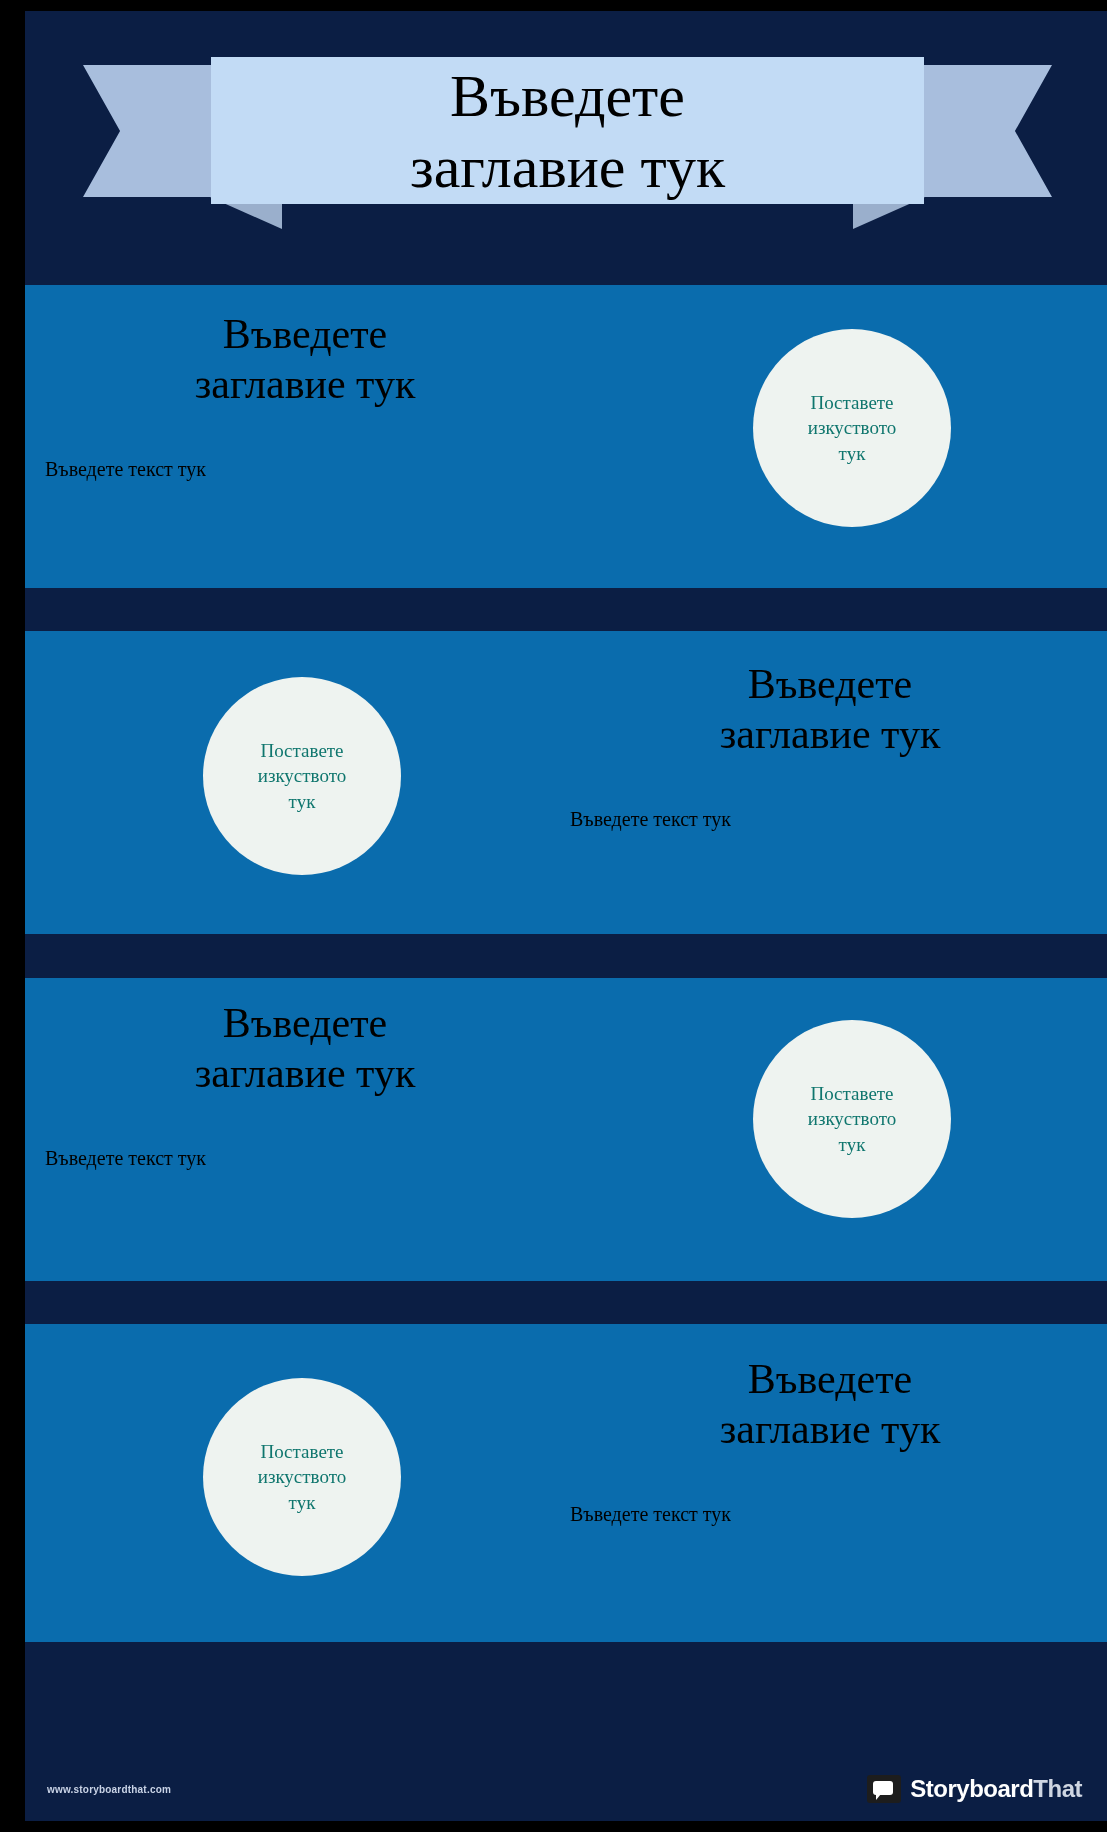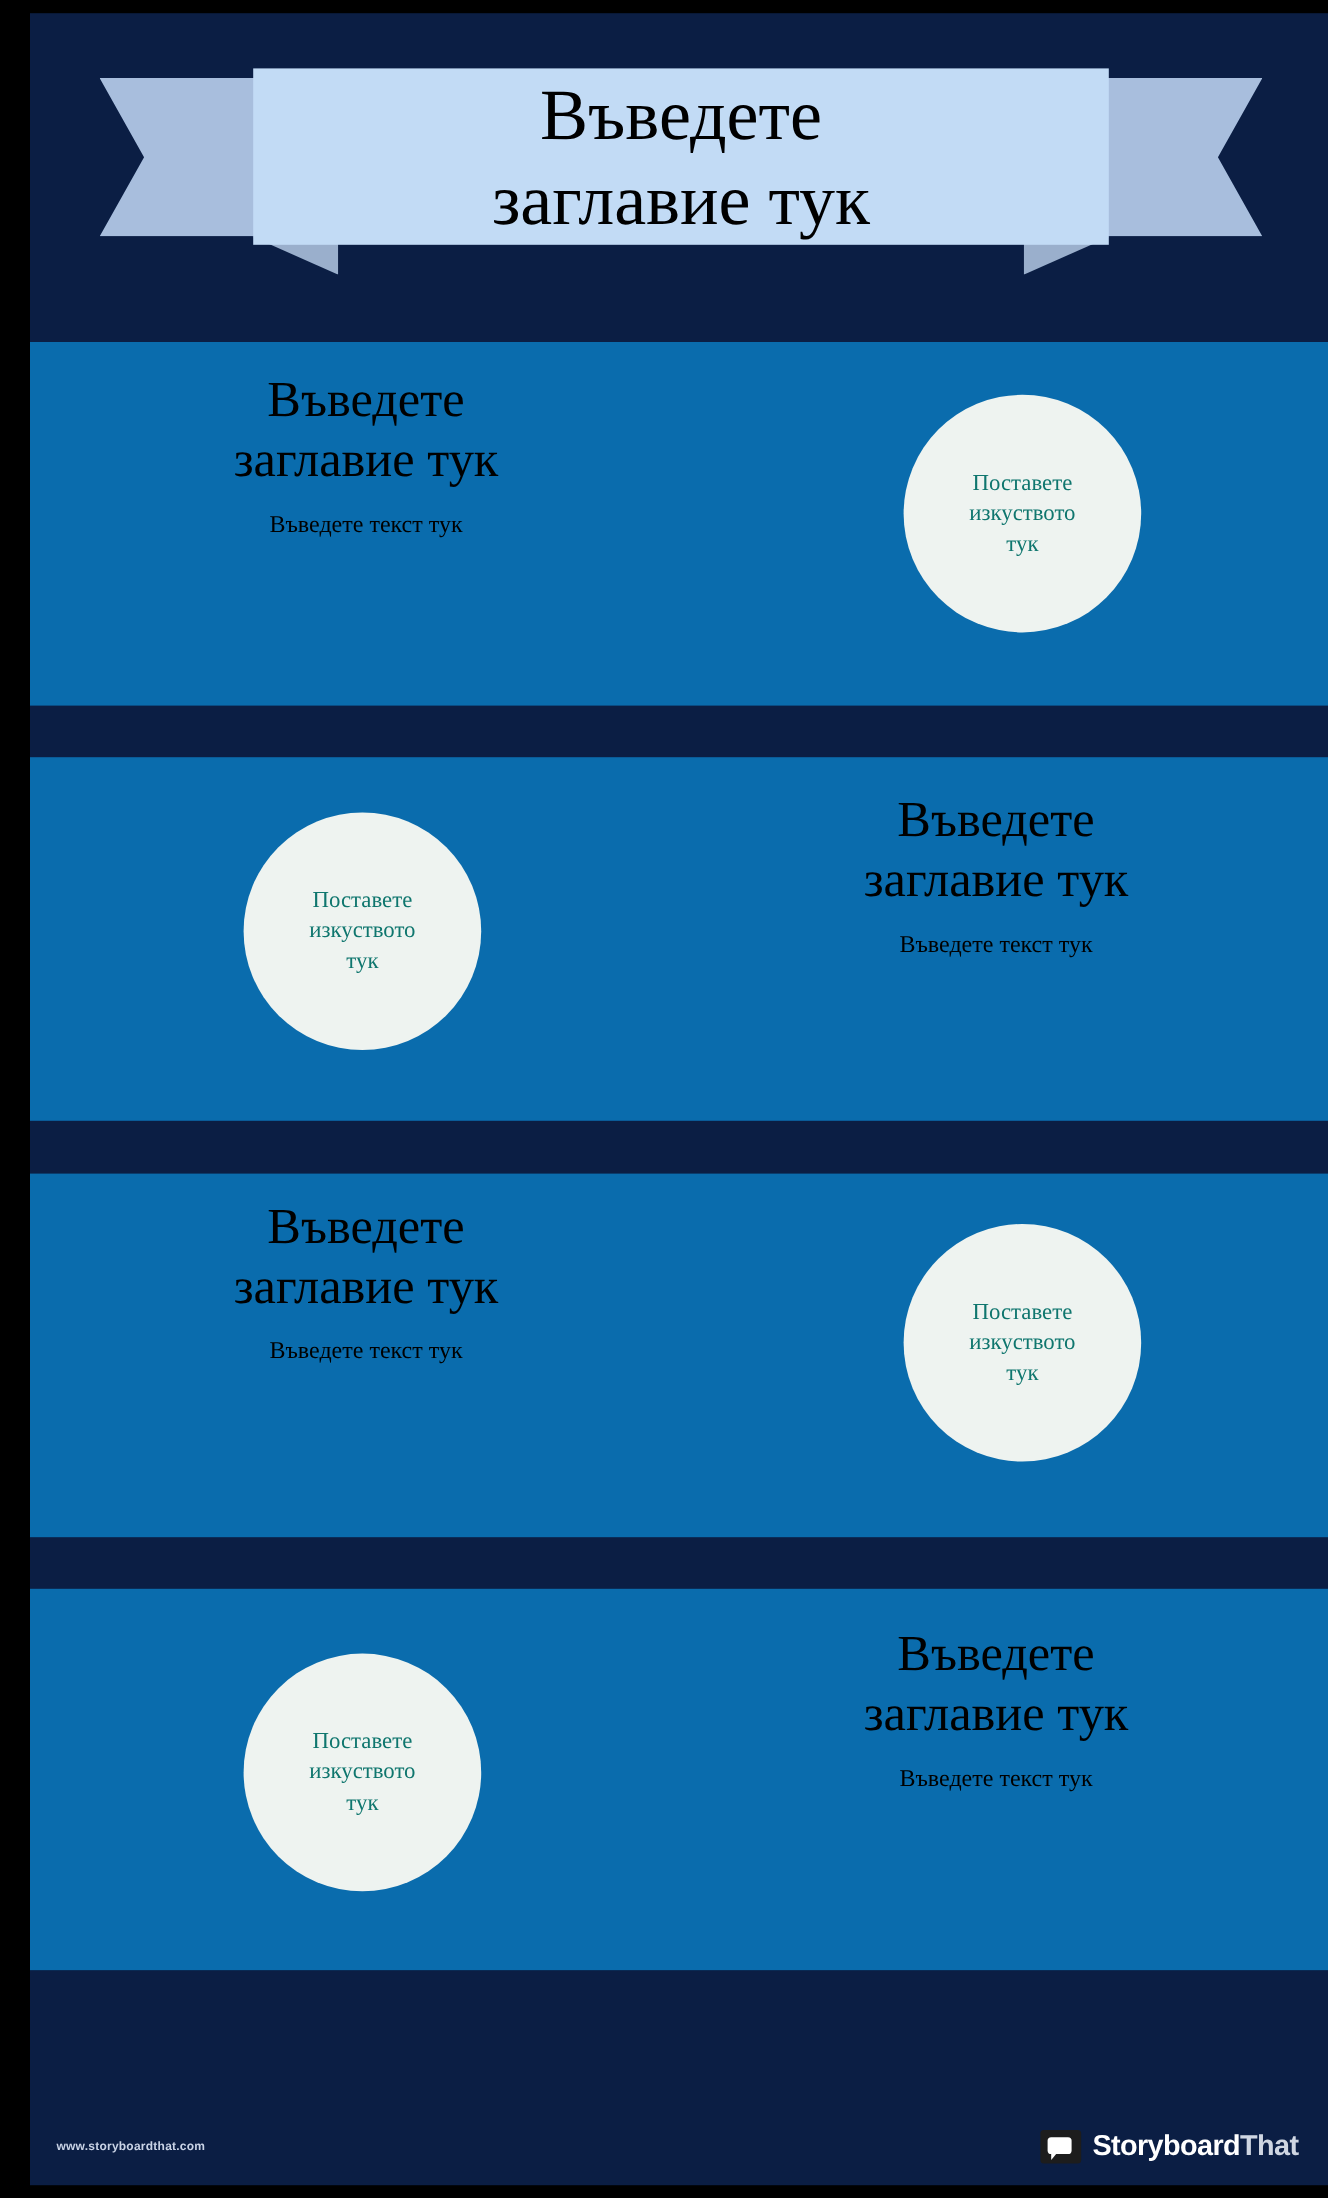--- a/index.html
+++ b/index.html
@@ -107,24 +107,24 @@
   .text-block.right { left: 545px; }
 
   .row-title {
     text-align: center;
     font-size: 42px;
     line-height: 1.2;
     color: #000000;
     white-space: pre-line;
   }
   .row-body {
-    text-align: center;
+    text-align: left;
     font-size: 20px;
     color: #000000;
-    margin-top: 16px;
+    margin-top: 48px;
   }
 
   .art-circle {
     position: absolute;
     width: 198px;
     height: 198px;
     border-radius: 50%;
     background: #eef3f0;
     display: flex;
     align-items: center;

